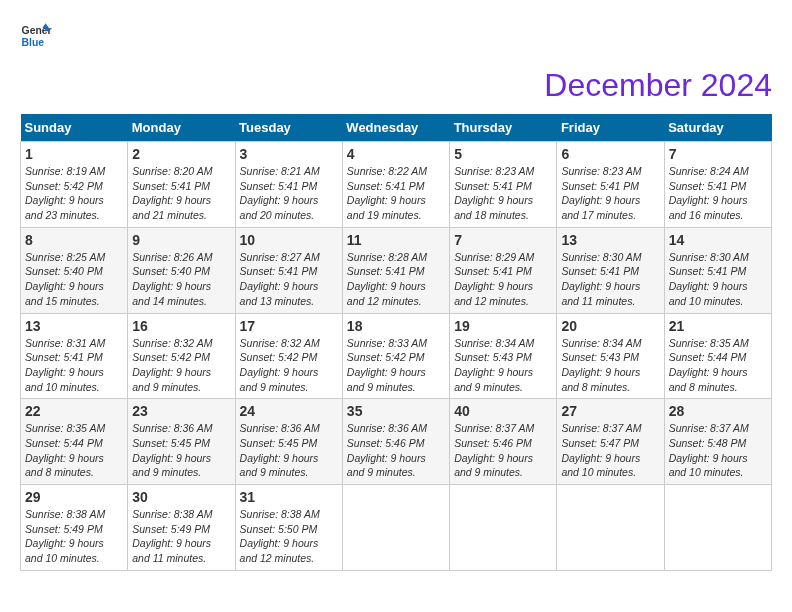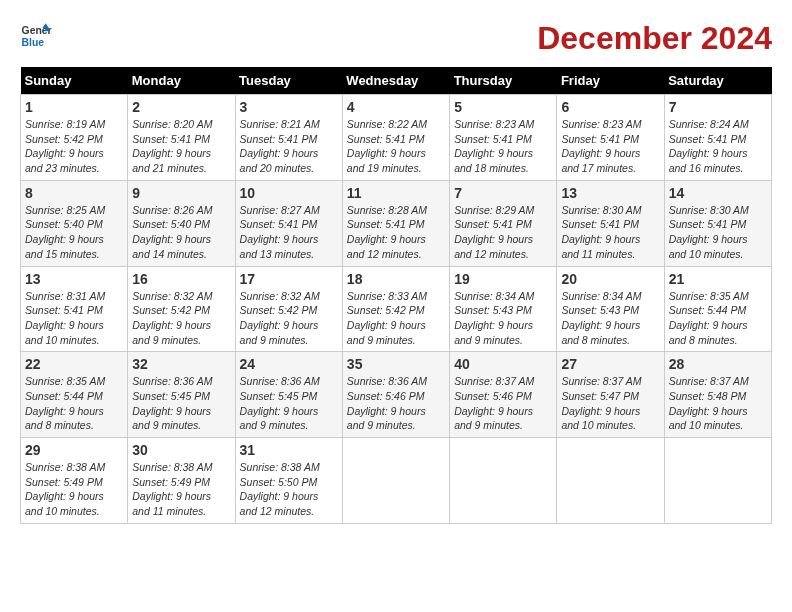--- a/index.html
+++ b/index.html
@@ -23,34 +23,35 @@
     }
     .logo-icon {
       width: 32px;
       height: 32px;
     }
     .title-block {
       text-align: right;
     }
     .main-title {
       font-size: 32px;
-      font-weight: bold;
-      color: #b91c1c;
+      font-weight: normal;
+      color: #6d28d9;
+      margin-top: 47px;
     }
     .subtitle {
       font-size: 15px;
       color: #555;
     }
     table {
       width: 100%;
       border-collapse: collapse;
       font-size: 11px;
     }
     thead tr th {
-      background-color: #000000;
+      background-color: #0369a1;
       color: #fff;
       padding: 6px 4px;
       text-align: left;
       font-size: 13px;
       font-weight: bold;
     }
     tbody tr td {
       border: 1px solid #ccc;
       vertical-align: top;
       padding: 4px;
@@ -199,21 +200,21 @@
           <span class="day-num">21</span>
           <div class="day-info">Sunrise: 8:35 AM<br>Sunset: 5:44 PM<br>Daylight: 9 hours and 8 minutes.</div>
         </td>
       </tr>
       <tr>
         <td>
           <span class="day-num">22</span>
           <div class="day-info">Sunrise: 8:35 AM<br>Sunset: 5:44 PM<br>Daylight: 9 hours and 8 minutes.</div>
         </td>
         <td>
-          <span class="day-num">32</span>
+          <span class="day-num">23</span>
           <div class="day-info">Sunrise: 8:36 AM<br>Sunset: 5:45 PM<br>Daylight: 9 hours and 9 minutes.</div>
         </td>
         <td>
           <span class="day-num">24</span>
           <div class="day-info">Sunrise: 8:36 AM<br>Sunset: 5:45 PM<br>Daylight: 9 hours and 9 minutes.</div>
         </td>
         <td>
           <span class="day-num">35</span>
           <div class="day-info">Sunrise: 8:36 AM<br>Sunset: 5:46 PM<br>Daylight: 9 hours and 9 minutes.</div>
         </td>

